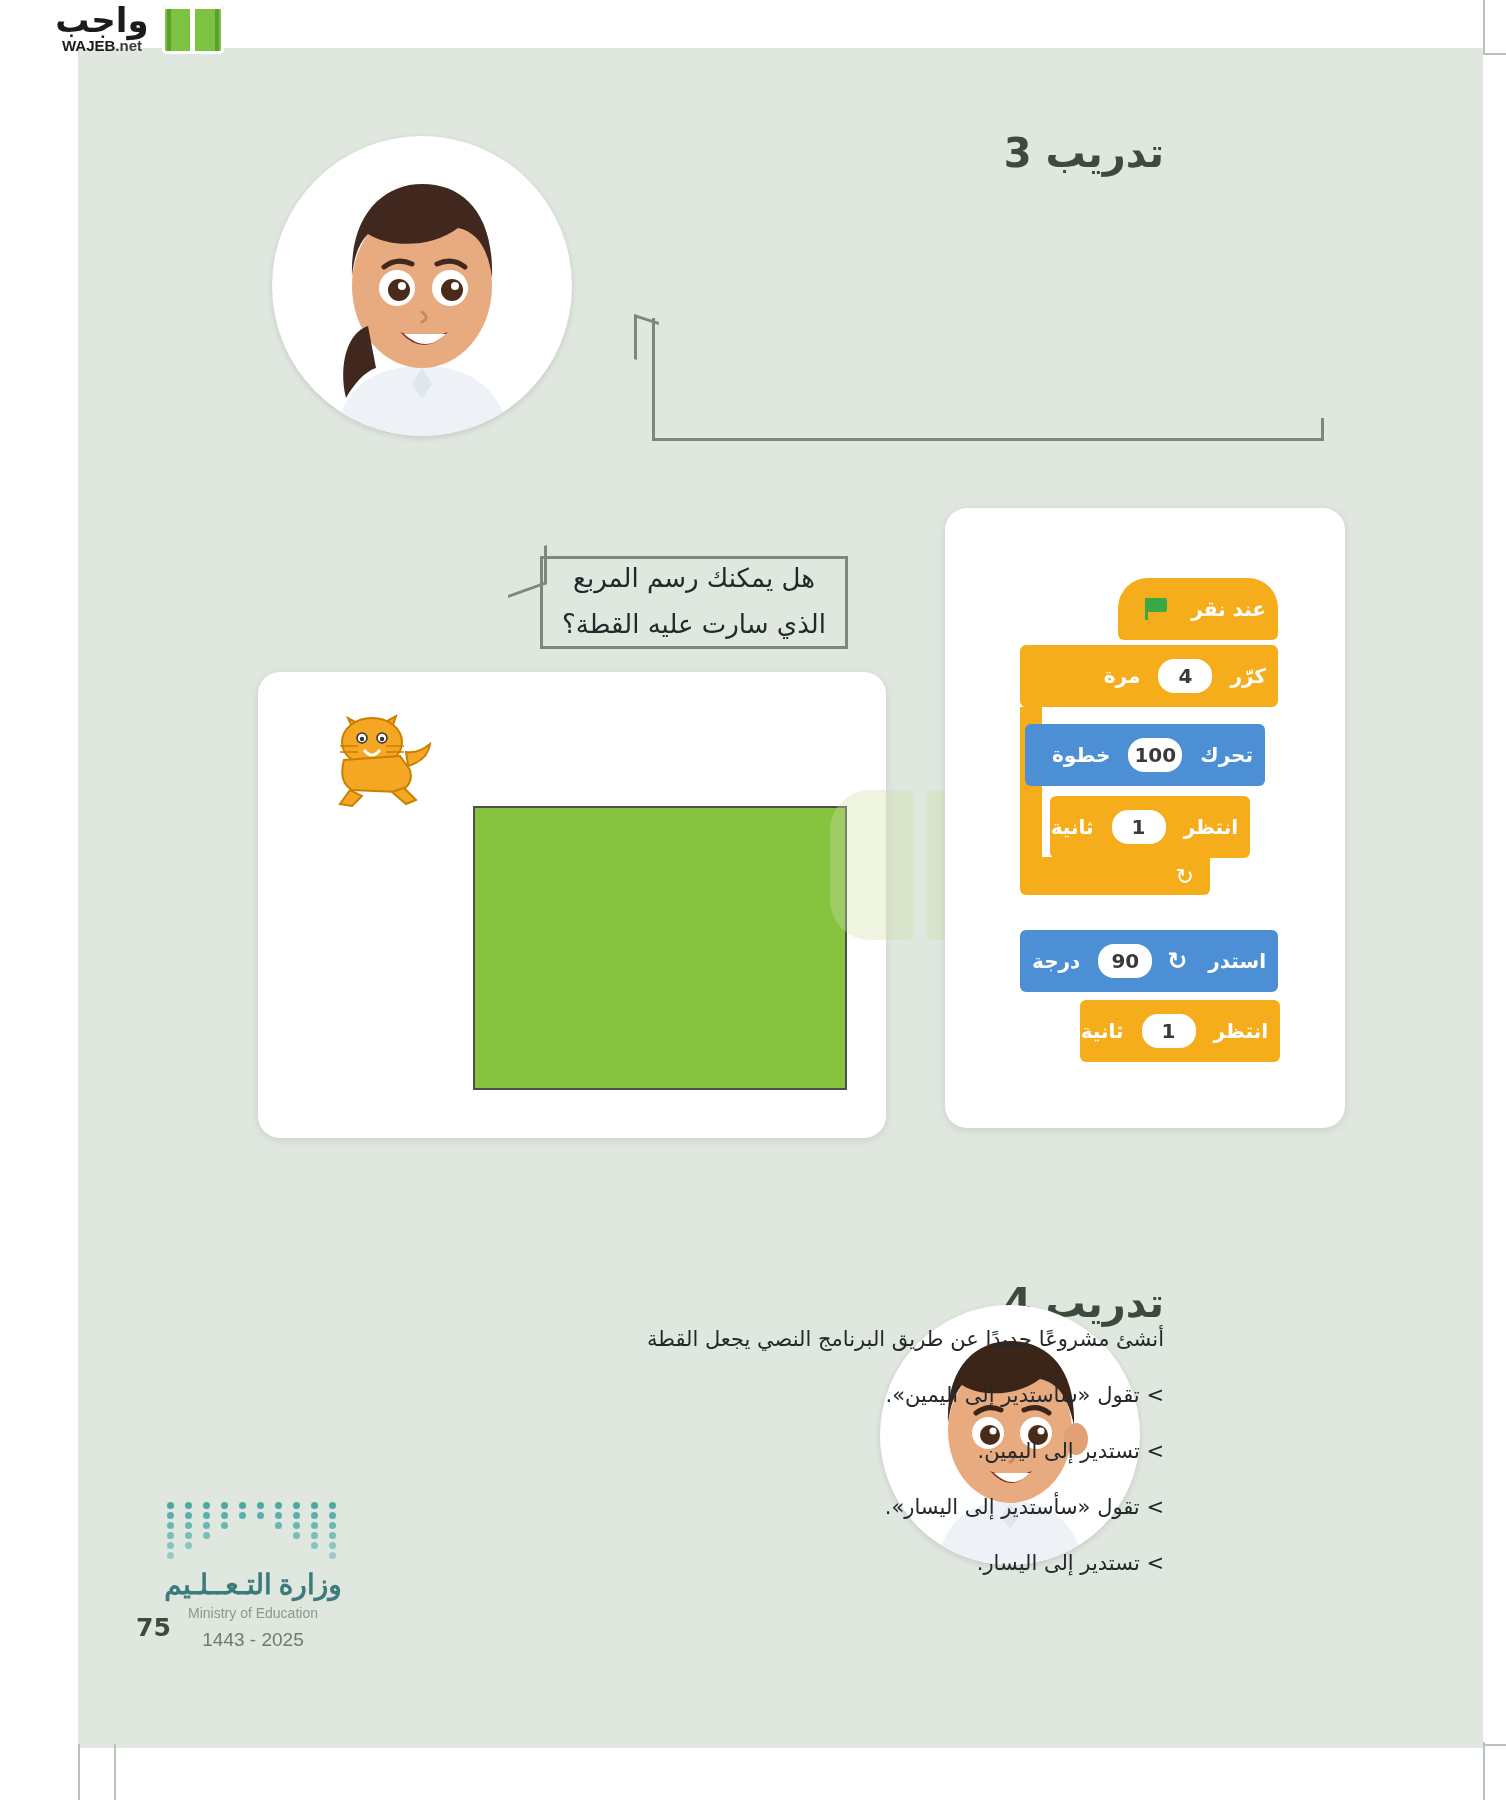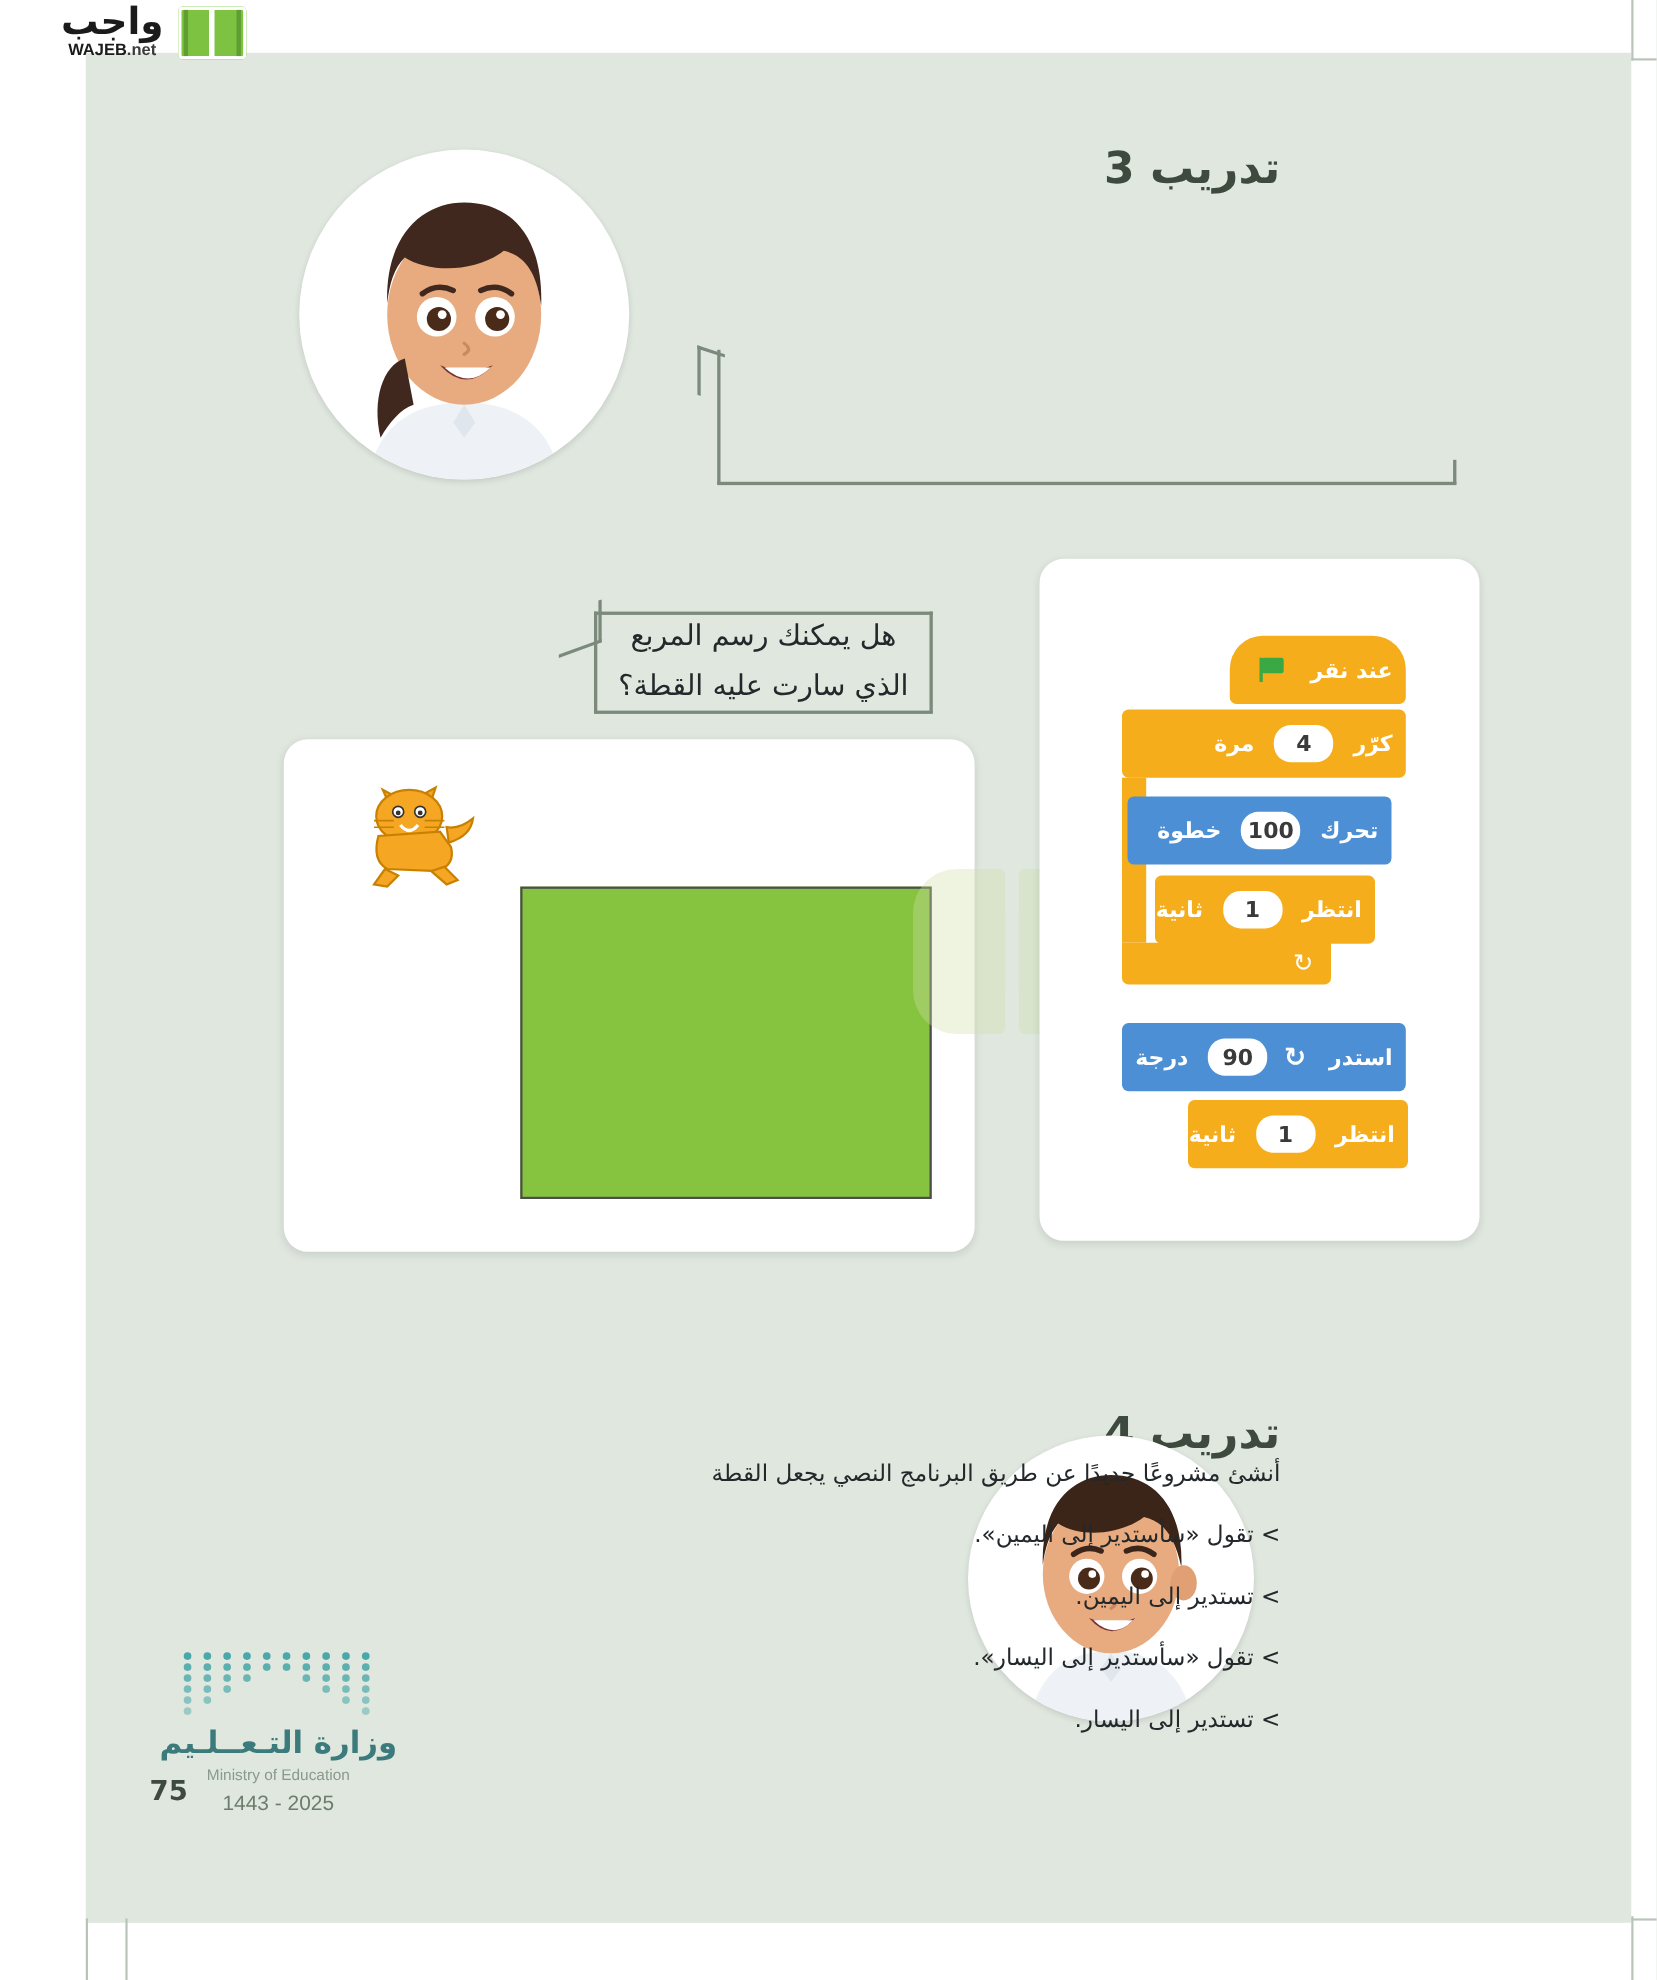--- a/index.html
+++ b/index.html
@@ -199,21 +199,21 @@
   #ex4-text .line{margin-bottom:14px;}
   #ex4-text .item{margin-bottom:14px;}
 
   
   #ministry{
     position:absolute;left:88px;top:1500px;width:250px;height:190px;text-align:center;
   }
   .dots{position:relative;width:180px;height:60px;margin:0 auto;}
   .dot{position:absolute;width:7px;height:7px;border-radius:50%;background:#4aa8a8;}
   .moe-ar{
-    margin-top:8px;font-size:28px;font-weight:bold;color:#3b7b7b;letter-spacing:2px;
+    margin-top:8px;font-size:28px;font-weight:bold;color:#3b7b7b;letter-spacing:2px;font-family:Liberation Serif, serif;
   }
   .moe-en{
     font-size:14px;color:#8a9a8a;margin-top:4px;font-family:"Liberation Sans",sans-serif;
   }
   .moe-year{
     font-size:19px;color:#6d7d6d;margin-top:8px;font-family:"Liberation Sans",sans-serif;
   }
   #page-number{
     position:absolute;left:96px;top:1613px;font-size:25px;color:#3e4a3e;font-weight:bold;
   }

